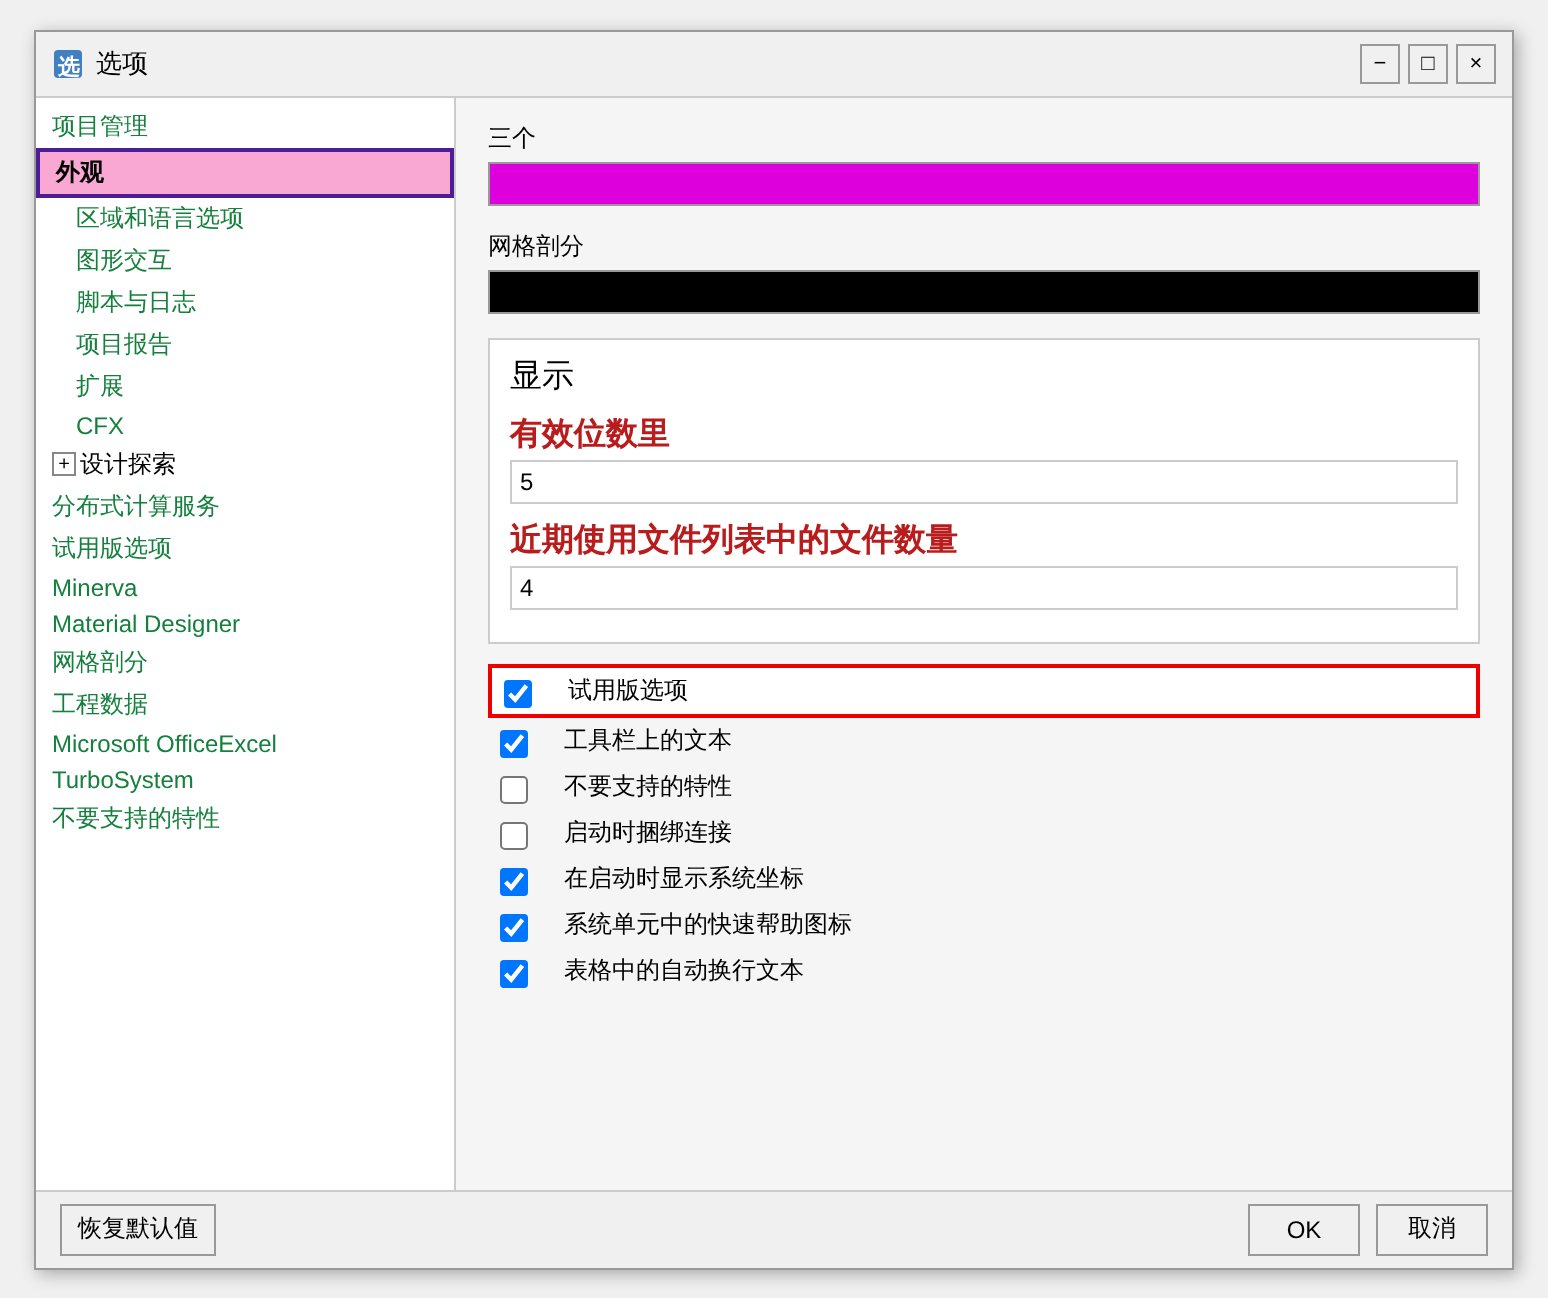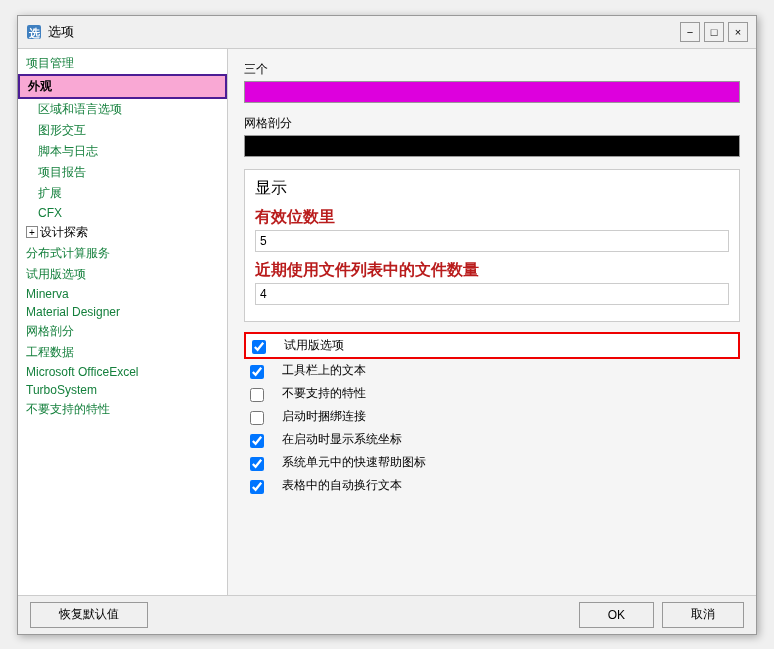--- a/index.html
+++ b/index.html
@@ -186,21 +186,21 @@
       gap: 8px;
       justify-content: space-between;
     }
     .footer-btn {
       min-width: 56px;
       height: 26px;
       background: #f0f0f0;
       border: 1px solid #999;
       cursor: pointer;
       font-size: 12px;
-      padding: 0 28px;
+      padding: 0 8px;
     }
   </style>
 </head>
 <body>
 
 <div class="window">
 
   <div class="title-bar">
     <div class="title-bar-left">
       <svg class="title-icon" viewBox="0 0 16 16">

